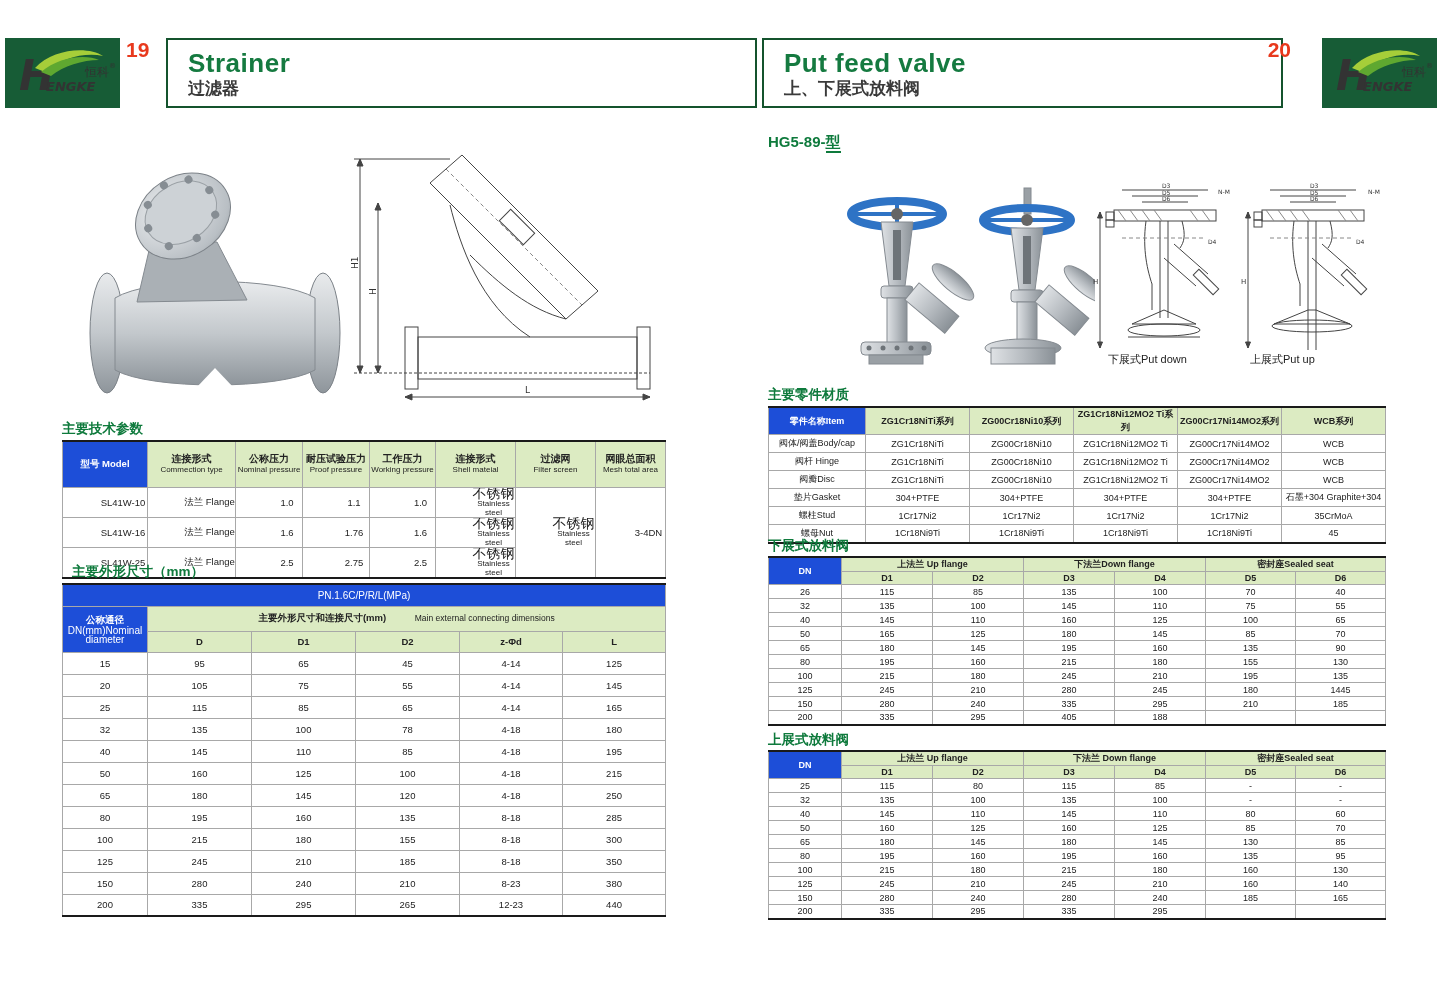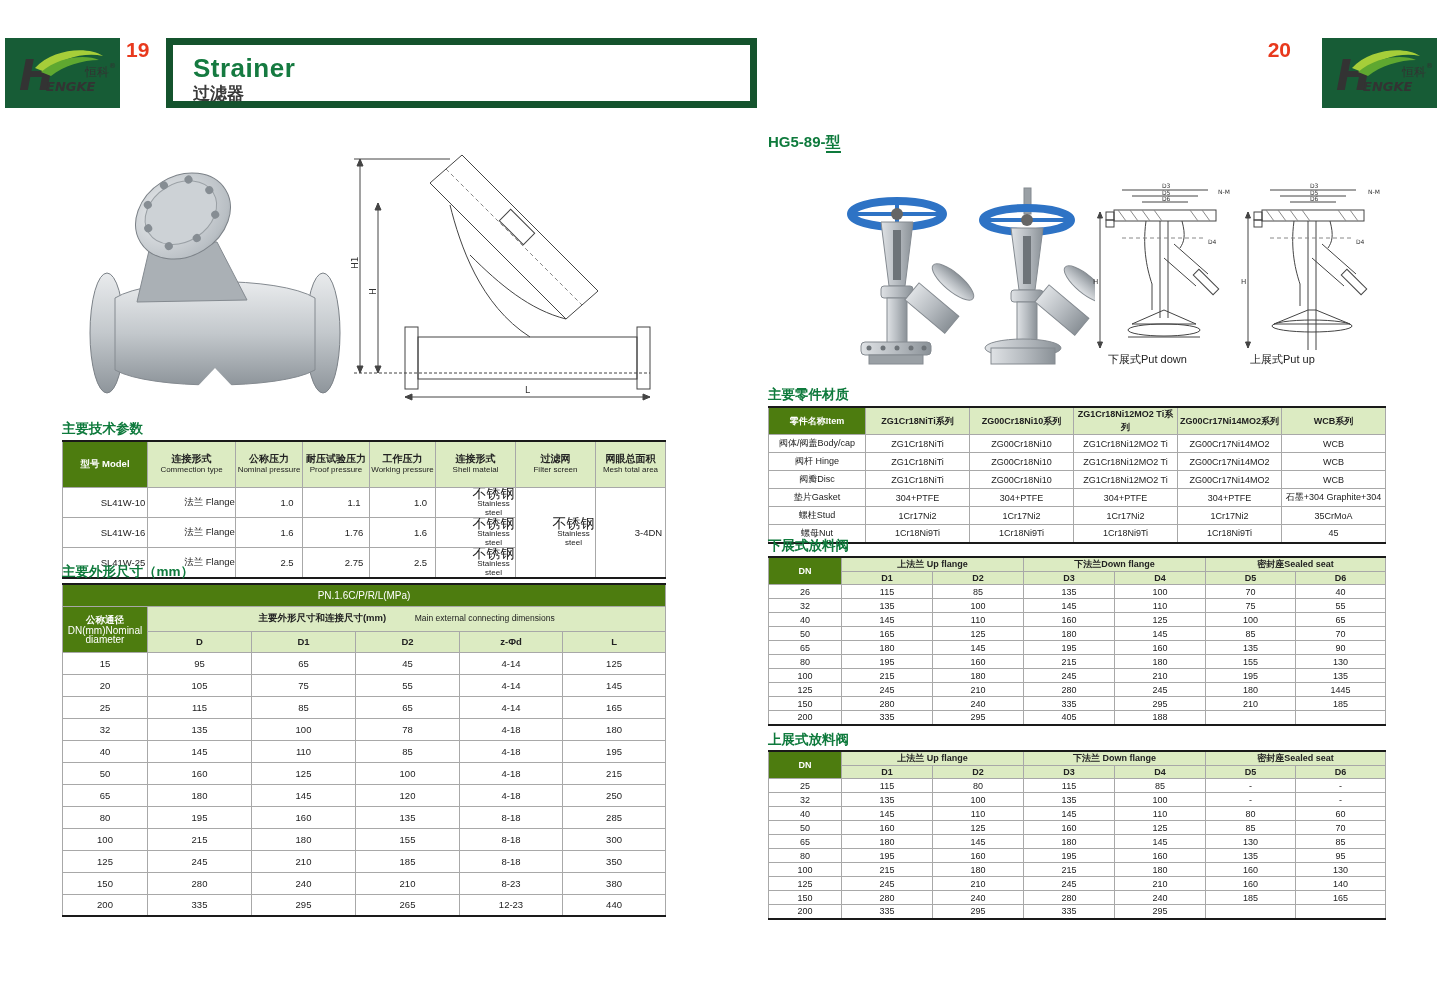--- a/index.html
+++ b/index.html
@@ -4,39 +4,39 @@
 <style>
   * { margin:0; padding:0; box-sizing:border-box; }
   body { background:#fff; font-family:"Liberation Sans","DejaVu Sans",sans-serif; }
   #page { position:relative; width:1440px; height:984px; background:#fff; overflow:hidden; }
 
   
   .logo-box { position:absolute; top:38px; width:115px; height:70px; background:#175C36; }
   .logo-left { left:5px; } .logo-right { left:1322px; }
   .page-num { position:absolute; top:38px; font-size:21px; font-weight:bold; color:#E8391D; }
   .num-left { left:126px; } .num-right { left:1231px; width:60px; text-align:right; }
-  .title-box { position:absolute; top:38px; height:70px; border:7px solid #14532d; background:#fff; padding:9px 0 0 20px; }
+  .title-box { position:absolute; top:38px; height:70px; border:2px solid #14532d; background:#fff; padding:9px 0 0 20px; }
   .tbox-left { left:166px; width:591px; }
   .tbox-right { left:762px; width:521px; }
   .title-en { font-size:26px; font-weight:bold; color:#157A40; letter-spacing:.5px; line-height:28px; }
   .title-cn { font-size:17px; color:#3a3a3a; font-weight:bold; line-height:24px; }
 
   
   .sec-title { position:absolute; font-size:13.5px; font-weight:bold; color:#0E7A3C; white-space:nowrap; }
   .sec-title .en { margin-left:5px; }
 
   .model-code { position:absolute; left:768px; top:133px; font-size:15px; font-weight:bold; color:#0E7A3C; }
   .model-code .u { border-bottom:2px solid #0E7A3C; padding-bottom:1px; }
 
   
   table.t { position:absolute; border-collapse:collapse; table-layout:fixed; background:#fff;
             border-top:2px solid #1a1a1a; border-bottom:2px solid #1a1a1a; }
   table.t th, table.t td { border:1px solid #a8a8a8; text-align:center; vertical-align:middle;
             color:#222; font-weight:normal; overflow:hidden; }
-  .dk { background:#4d7c0f; color:#fff !important; }
+  .dk { background:#1d4ed8; color:#fff !important; }
   .dk * { color:#fff !important; }
   .lt { background:#DCEBC2; }
   .cn { display:block; font-weight:bold; font-size:10px; line-height:12px; }
   .en { display:block; font-size:8px; line-height:10px; }
 
   
   table.tech { left:62px; top:440px; width:603px; font-size:9.5px; }
   table.tech thead th { height:46px; }
   table.tech tbody td { height:25px;padding-left:36px; }
   table.tech .cell2 .cn { font-size:14px; line-height:11px; font-weight:normal; }
@@ -85,20 +85,24 @@
       <text x="104" y="30" font-size="7" fill="#fff">®</text>
     </svg>
   </div>
   <div class="page-num num-left">19</div>
 
   <div class="title-box tbox-left">
     <div class="title-en">Strainer</div>
     <div class="title-cn">过滤器</div>
   </div>
 
+  <div class="title-box tbox-right">
+    <div class="title-en">Put feed valve</div>
+    <div class="title-cn">上、下展式放料阀</div>
+  </div>
   <div class="page-num num-right">20</div>
   <div class="logo-box logo-right">
     <svg width="115" height="70" viewBox="0 0 115 70">
       <text x="14" y="52" font-size="42" font-weight="bold" font-style="italic" fill="#fff">H</text>
       <path d="M30,30 C48,10 84,8 98,18 C80,14 56,20 40,34 Z" fill="#A6CE39"></path>
       <path d="M36,34 C54,18 82,16 94,22 C78,22 58,28 46,38 Z" fill="#5FA830"></path>
       <text x="41" y="53" font-size="13" font-weight="bold" font-style="italic" fill="#fff">ENGKE</text>
       <text x="80" y="38" font-size="12" fill="#fff">恒科</text>
       <text x="104" y="30" font-size="7" fill="#fff">®</text>
     </svg>
@@ -245,21 +249,21 @@
         <td>2.75</td>
         <td>2.5</td>
         <td class="cell2">
             <span class="cn">不锈钢</span>
             <span class="en">Stainless steel</span>
           </td>
       </tr>
     </tbody>
   </table>
 
-  <div class="sec-title" style="left:62px; top:563px;">
+  <div class="sec-title" style="left:72px; top:563px;">
     <span>主要外形尺寸（mm）</span><span class="en">Main external dimensions</span>
   </div>
 
   <table class="t dim">
     <colgroup>
         <col style="width:85px">
         <col style="width:104px">
         <col style="width:104px">
         <col style="width:104px">
         <col style="width:103px">

